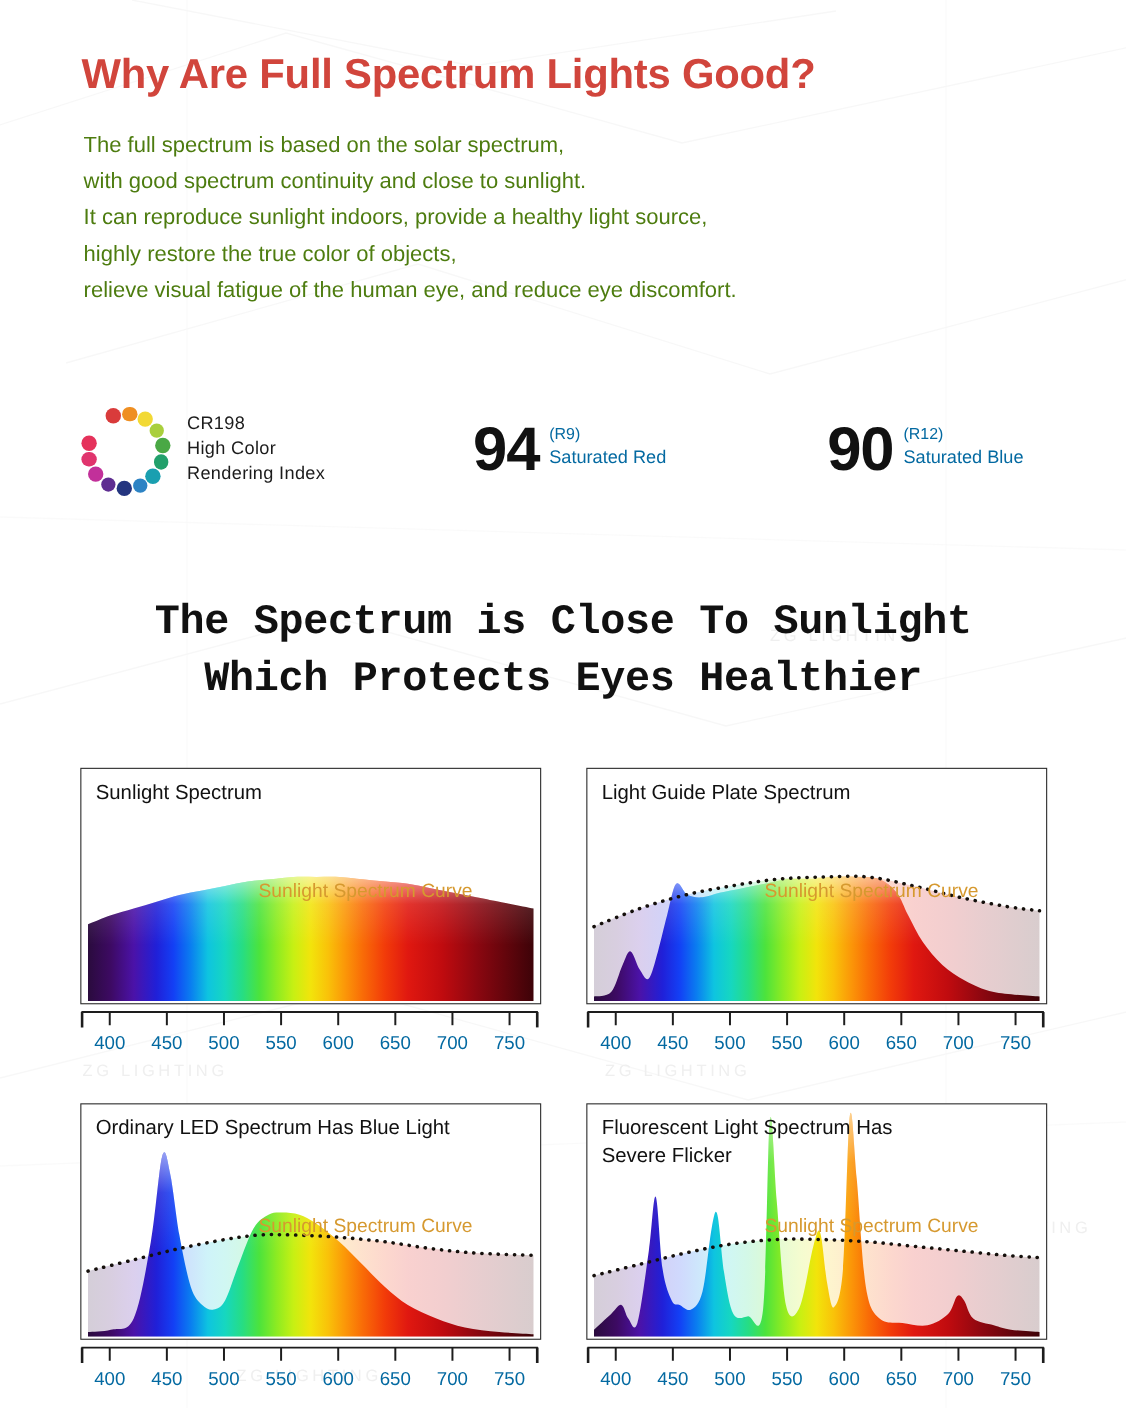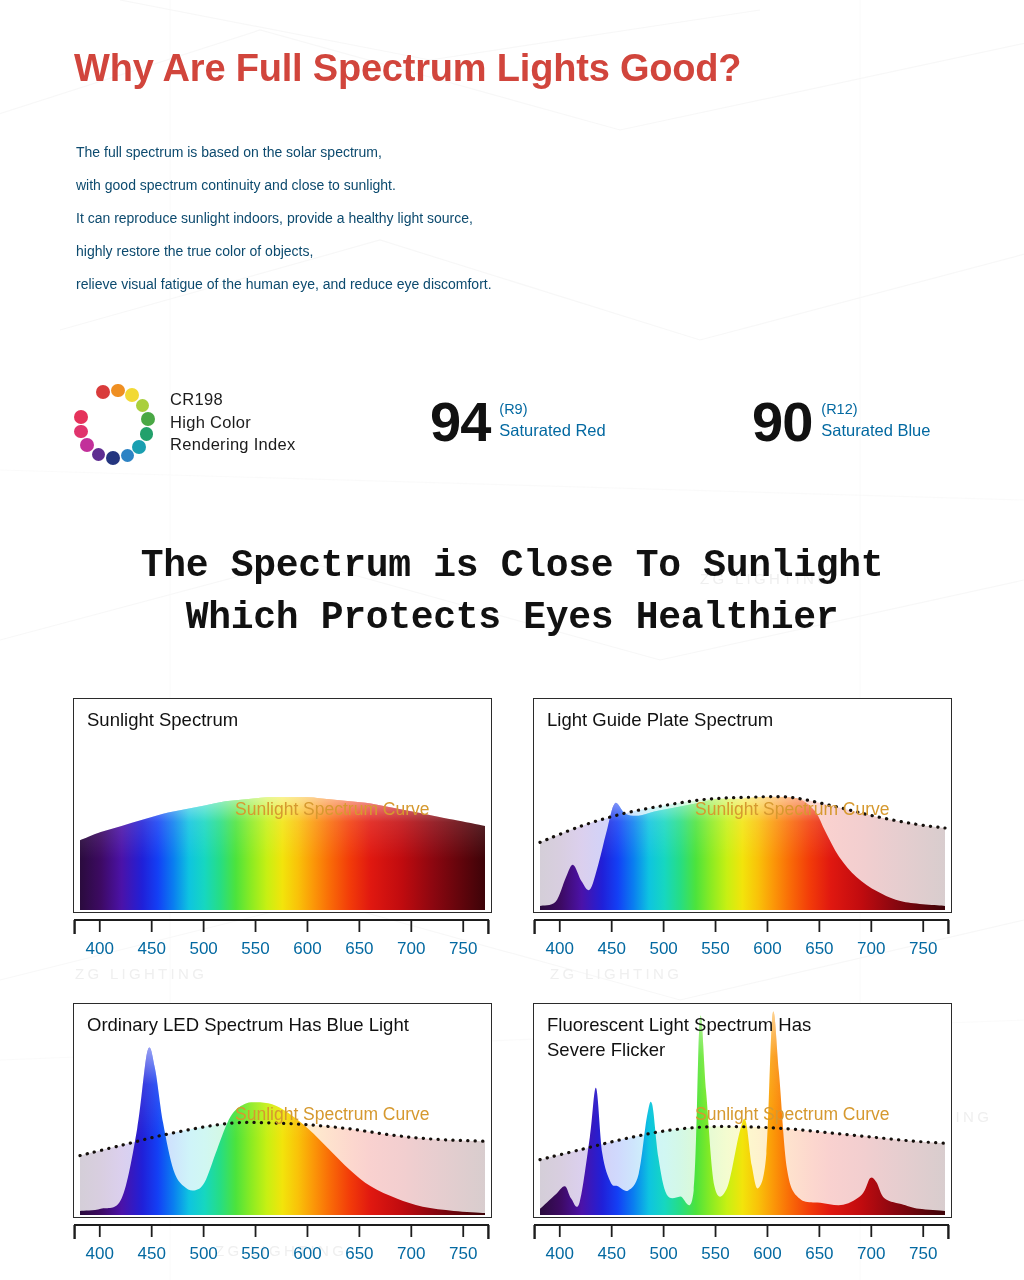--- a/index.html
+++ b/index.html
@@ -18,27 +18,27 @@
 
   .page{position:relative;z-index:2;}
 
   
   .headline{
     position:absolute;left:74px;top:47px;
     font-size:38px;font-weight:bold;color:#d1453c;
     letter-spacing:-0.2px;white-space:nowrap;
   }
   .body-copy{
-    position:absolute;left:76px;top:136px;
-    font-size:14px;line-height:33px;color:#0c4a6e;
+    position:absolute;left:76px;top:116px;
+    font-size:20px;line-height:33px;color:#4d7c0f;
   }
   .body-copy div{white-space:nowrap;}
 
   
-  .cri-row{position:absolute;left:0;top:372px;width:1024px;height:100px;}
+  .cri-row{position:absolute;left:0;top:358px;width:1024px;height:100px;}
   .wheel{position:absolute;left:68px;top:6px;width:92px;height:92px;}
   .wheel i{position:absolute;border-radius:50%;display:block;}
   .cri-text{
     position:absolute;left:170px;top:16px;
     font-size:16.5px;line-height:22.5px;color:#1b1b1b;letter-spacing:.3px;
   }
   .score{position:absolute;}
   .score .num{
     font-size:56px;font-weight:bold;line-height:56px;color:#111;
     letter-spacing:-1px;display:inline-block;vertical-align:top;

